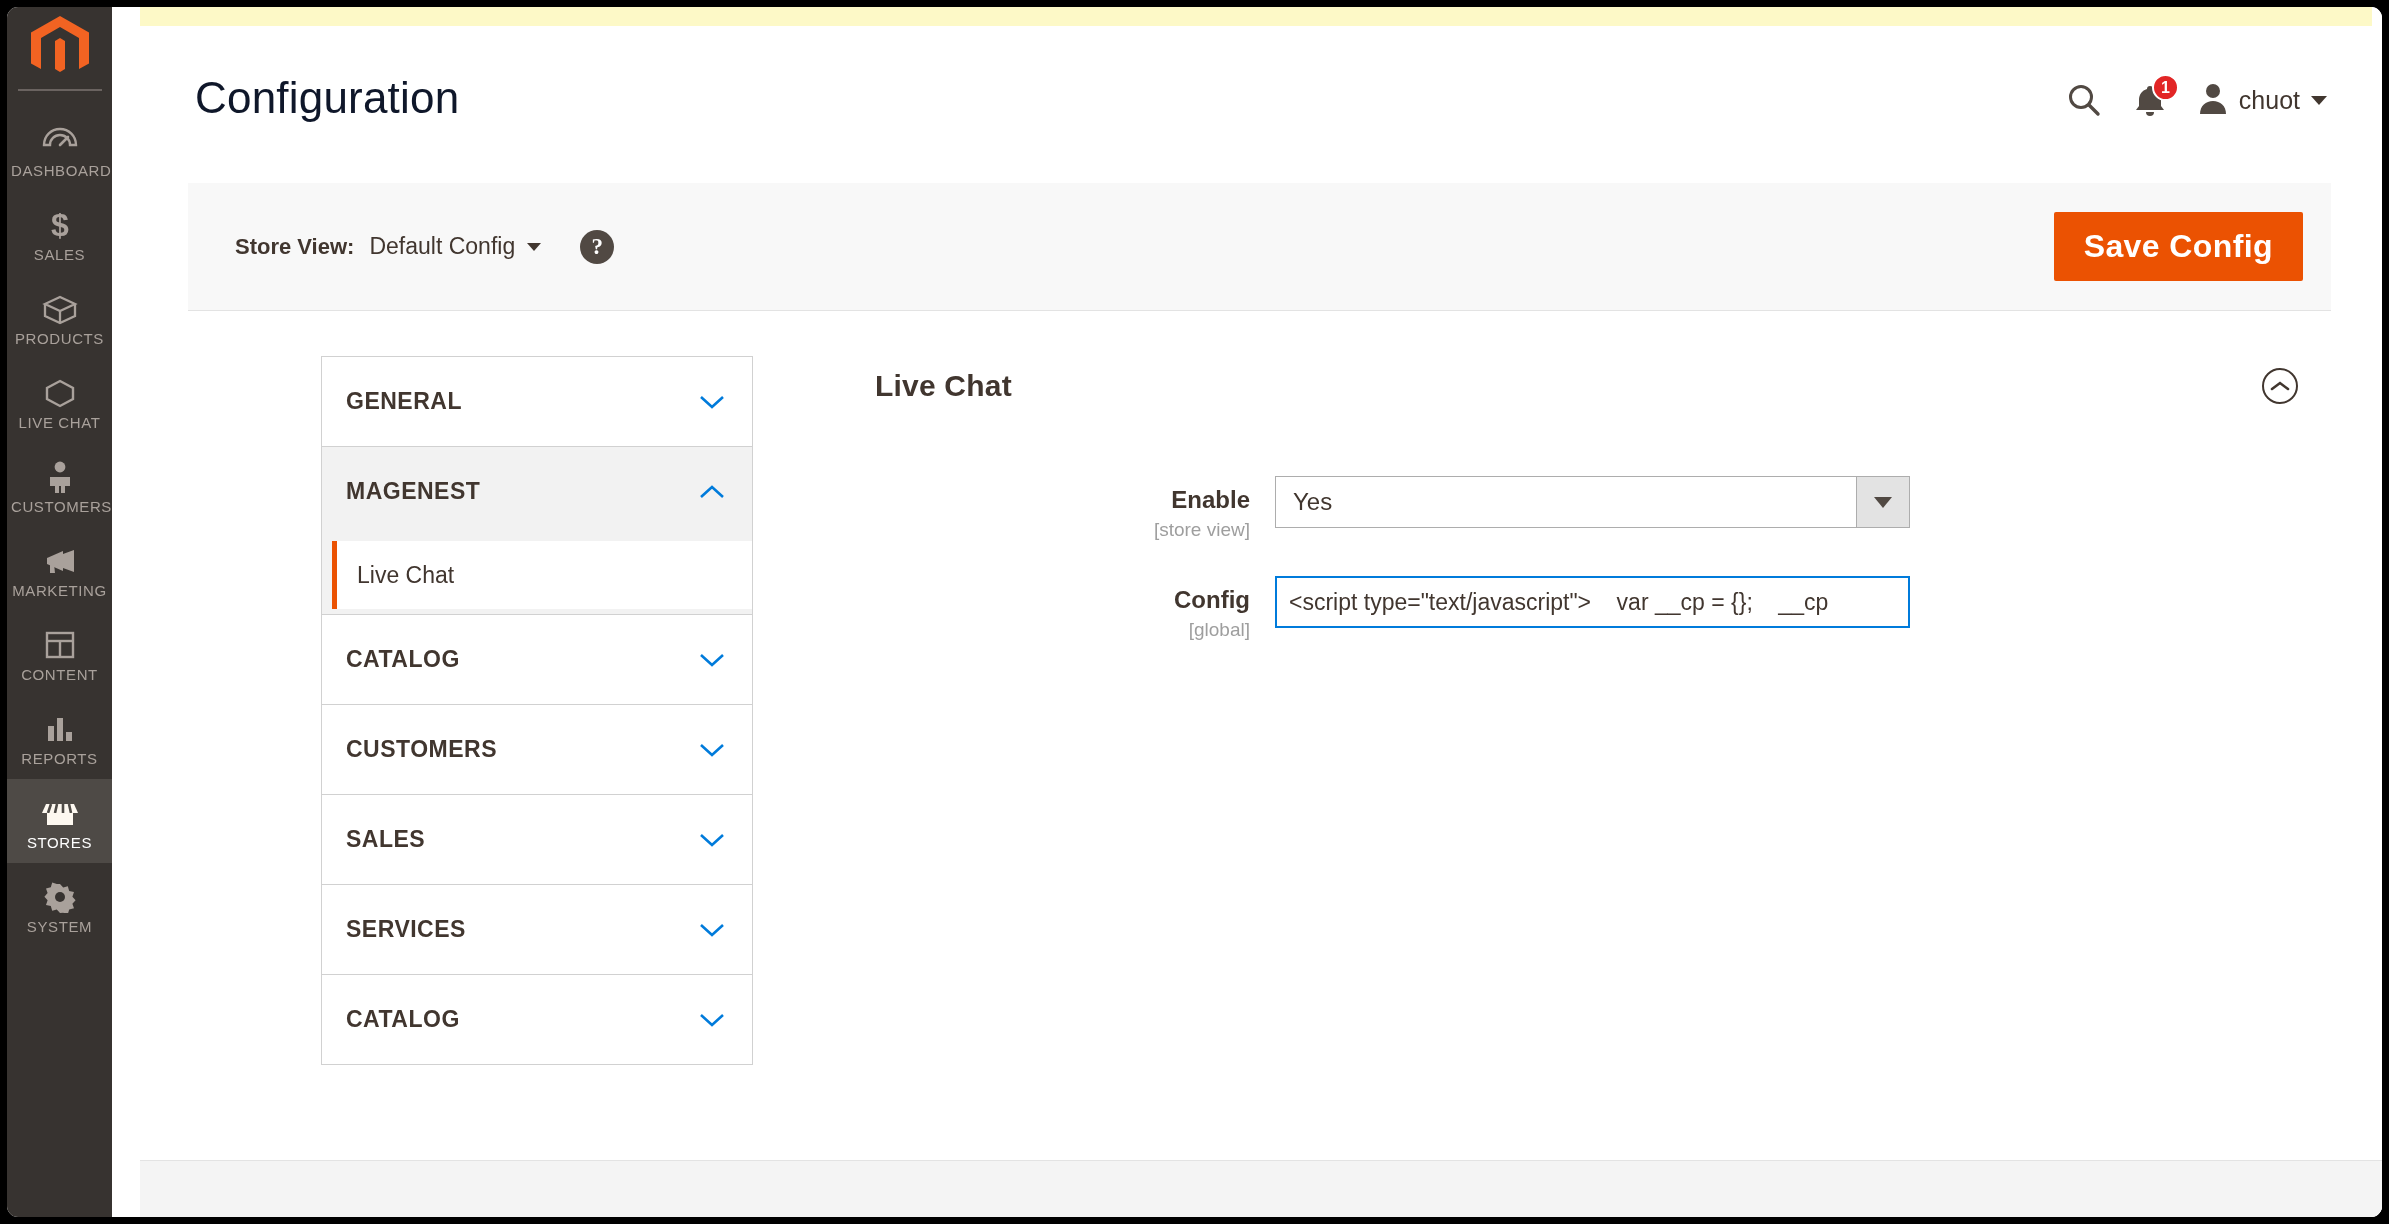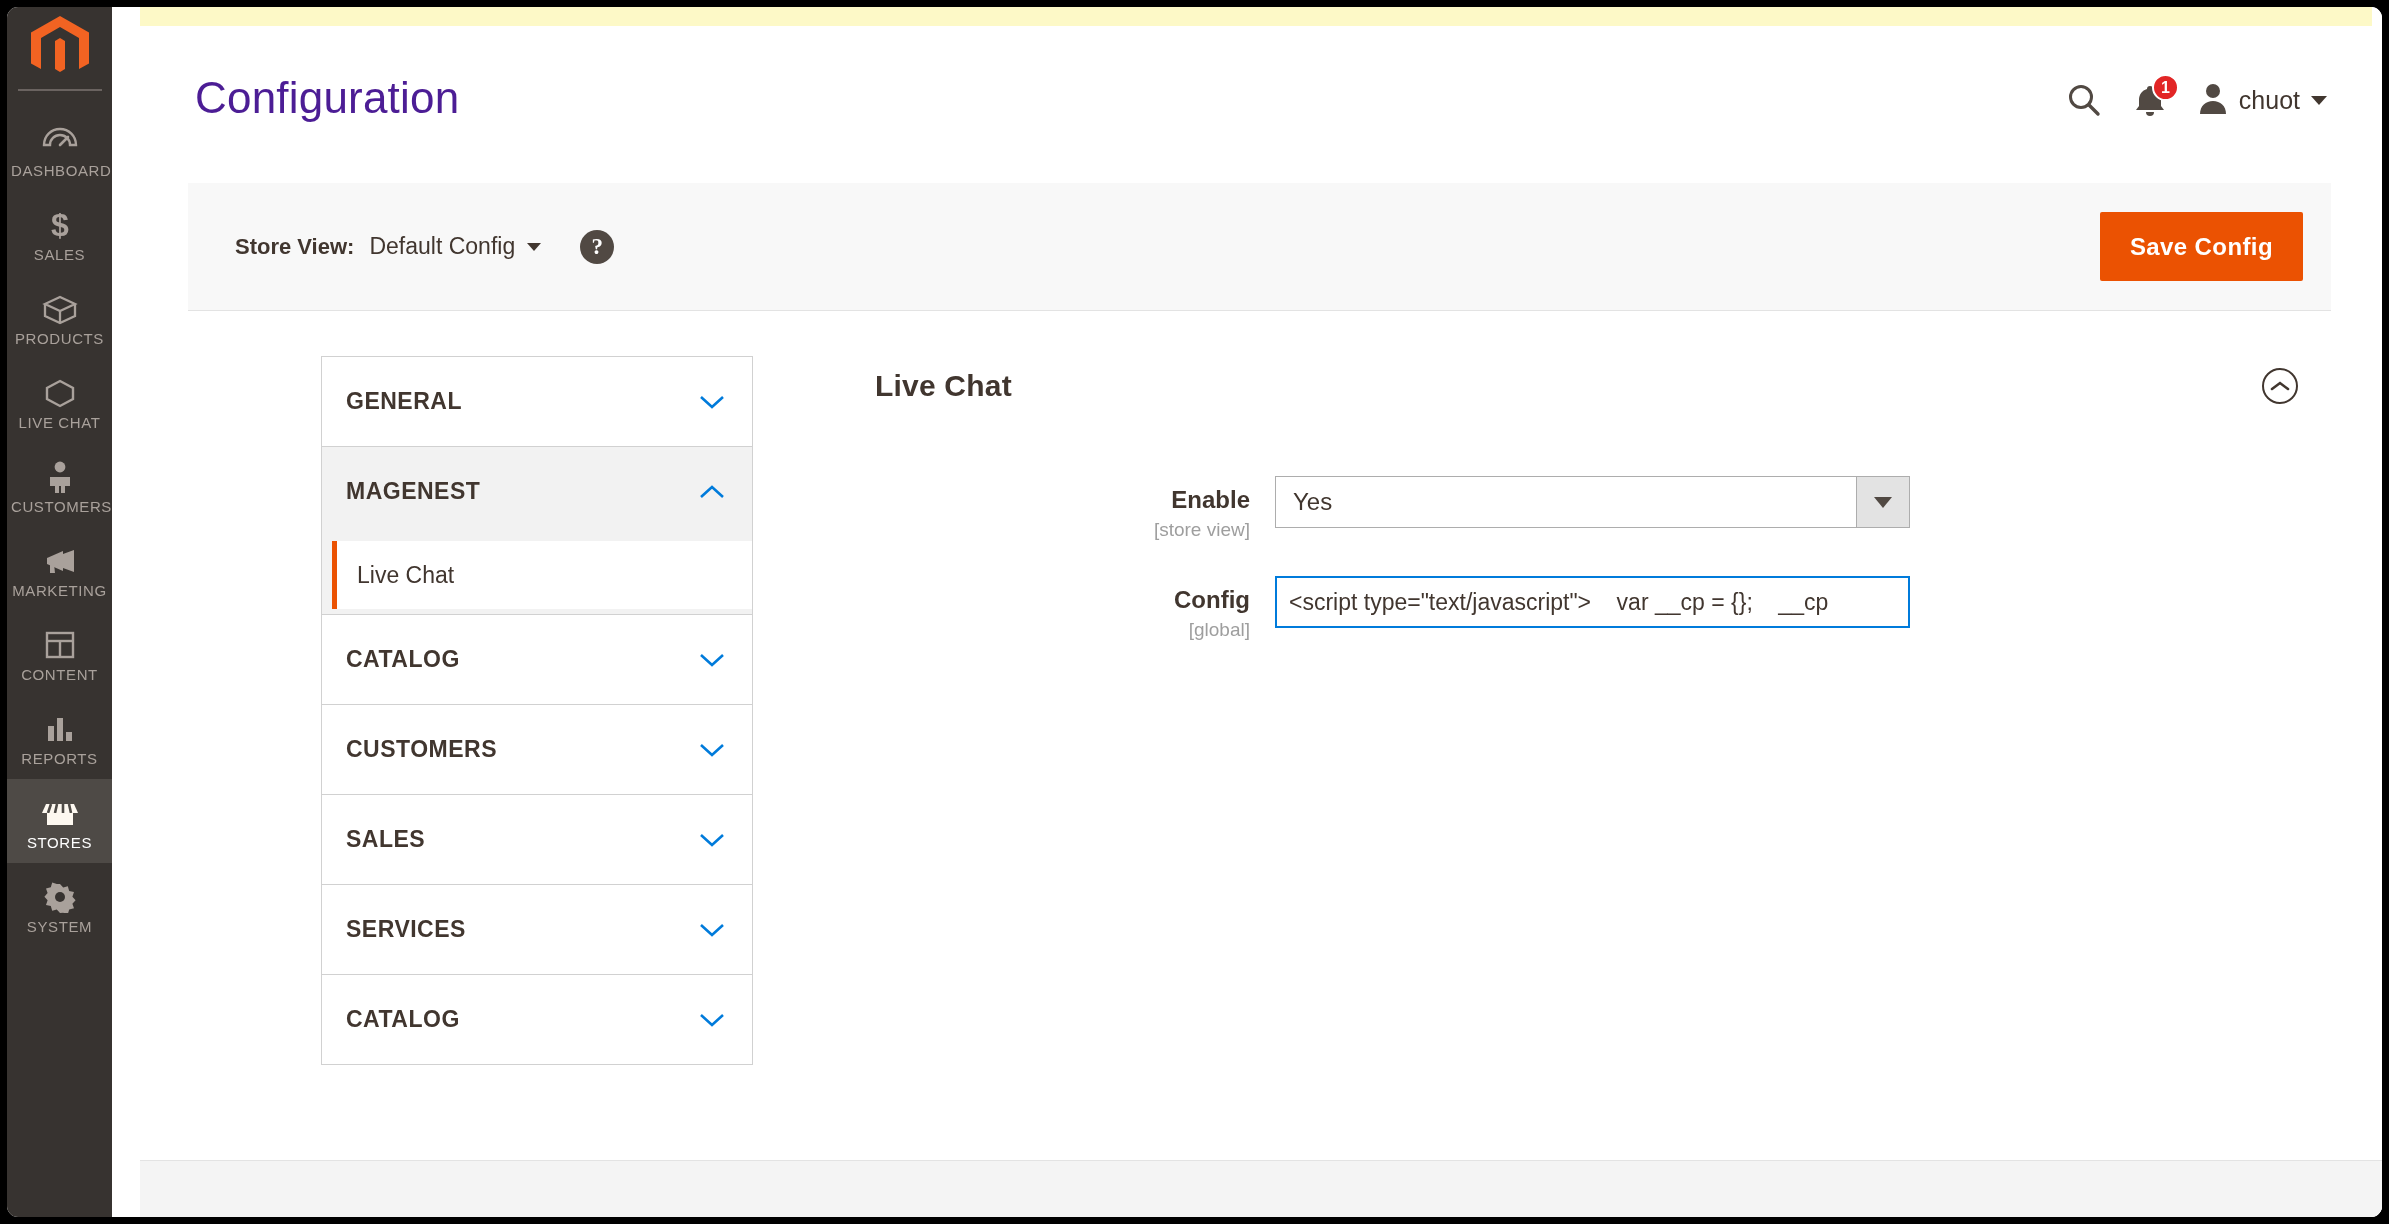--- a/index.html
+++ b/index.html
@@ -65,21 +65,21 @@
     position: absolute; left: 0; top: 0;
     width: 2232px; height: 19px;
     background: #fdf9c7;
   }
   #page-header {
     position: absolute; left: 0; top: 19px;
     right: 0; height: 122px;
   }
   #page-title {
     position: absolute; left: 55px; top: 47px;
-    font-size: 44px; font-weight: 400; color: #4c1d95;
+    font-size: 44px; font-weight: 400; color: #0f172a;
     letter-spacing: 0.2px;
   }
   #header-actions {
     position: absolute; right: 55px; top: 56px;
     display: flex; align-items: center; gap: 32px;
   }
   .hdr-icon-btn {
     background: none; border: none; cursor: pointer;
     display: flex; align-items: center;
     color: #514943;
@@ -136,21 +136,21 @@
     width: 34px; height: 34px; border-radius: 50%;
     background: #514943; color: #fff;
     font-size: 23px; font-weight: 700;
     display: flex; align-items: center; justify-content: center;
     font-family: "Liberation Serif", serif;
   }
   #save-config-btn {
     position: absolute; right: 28px; top: 29px;
     background: #eb5202; color: #ffffff;
     border: none; border-radius: 2px;
-    font-size: 24px; font-weight: 700;
+    font-size: 32px; font-weight: 700;
     font-family: "Liberation Sans", sans-serif;
     padding: 0 30px; height: 69px;
     letter-spacing: 0.4px;
     cursor: pointer;
   }
   
   #config-nav {
     position: absolute; left: 181px; top: 349px;
     width: 432px;
     background: #f2f2f2;

